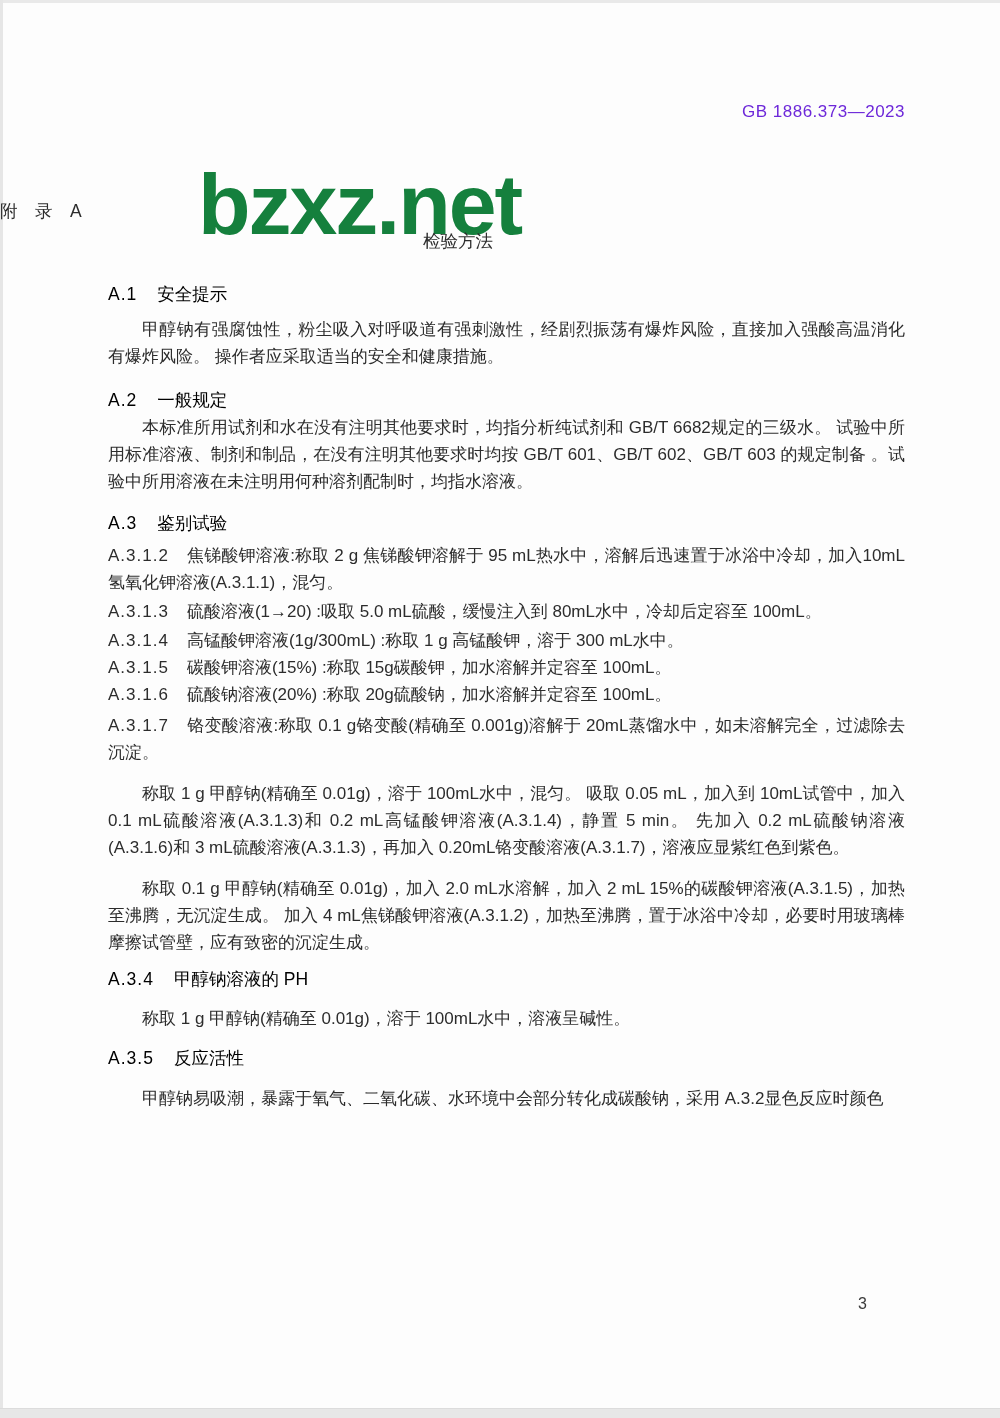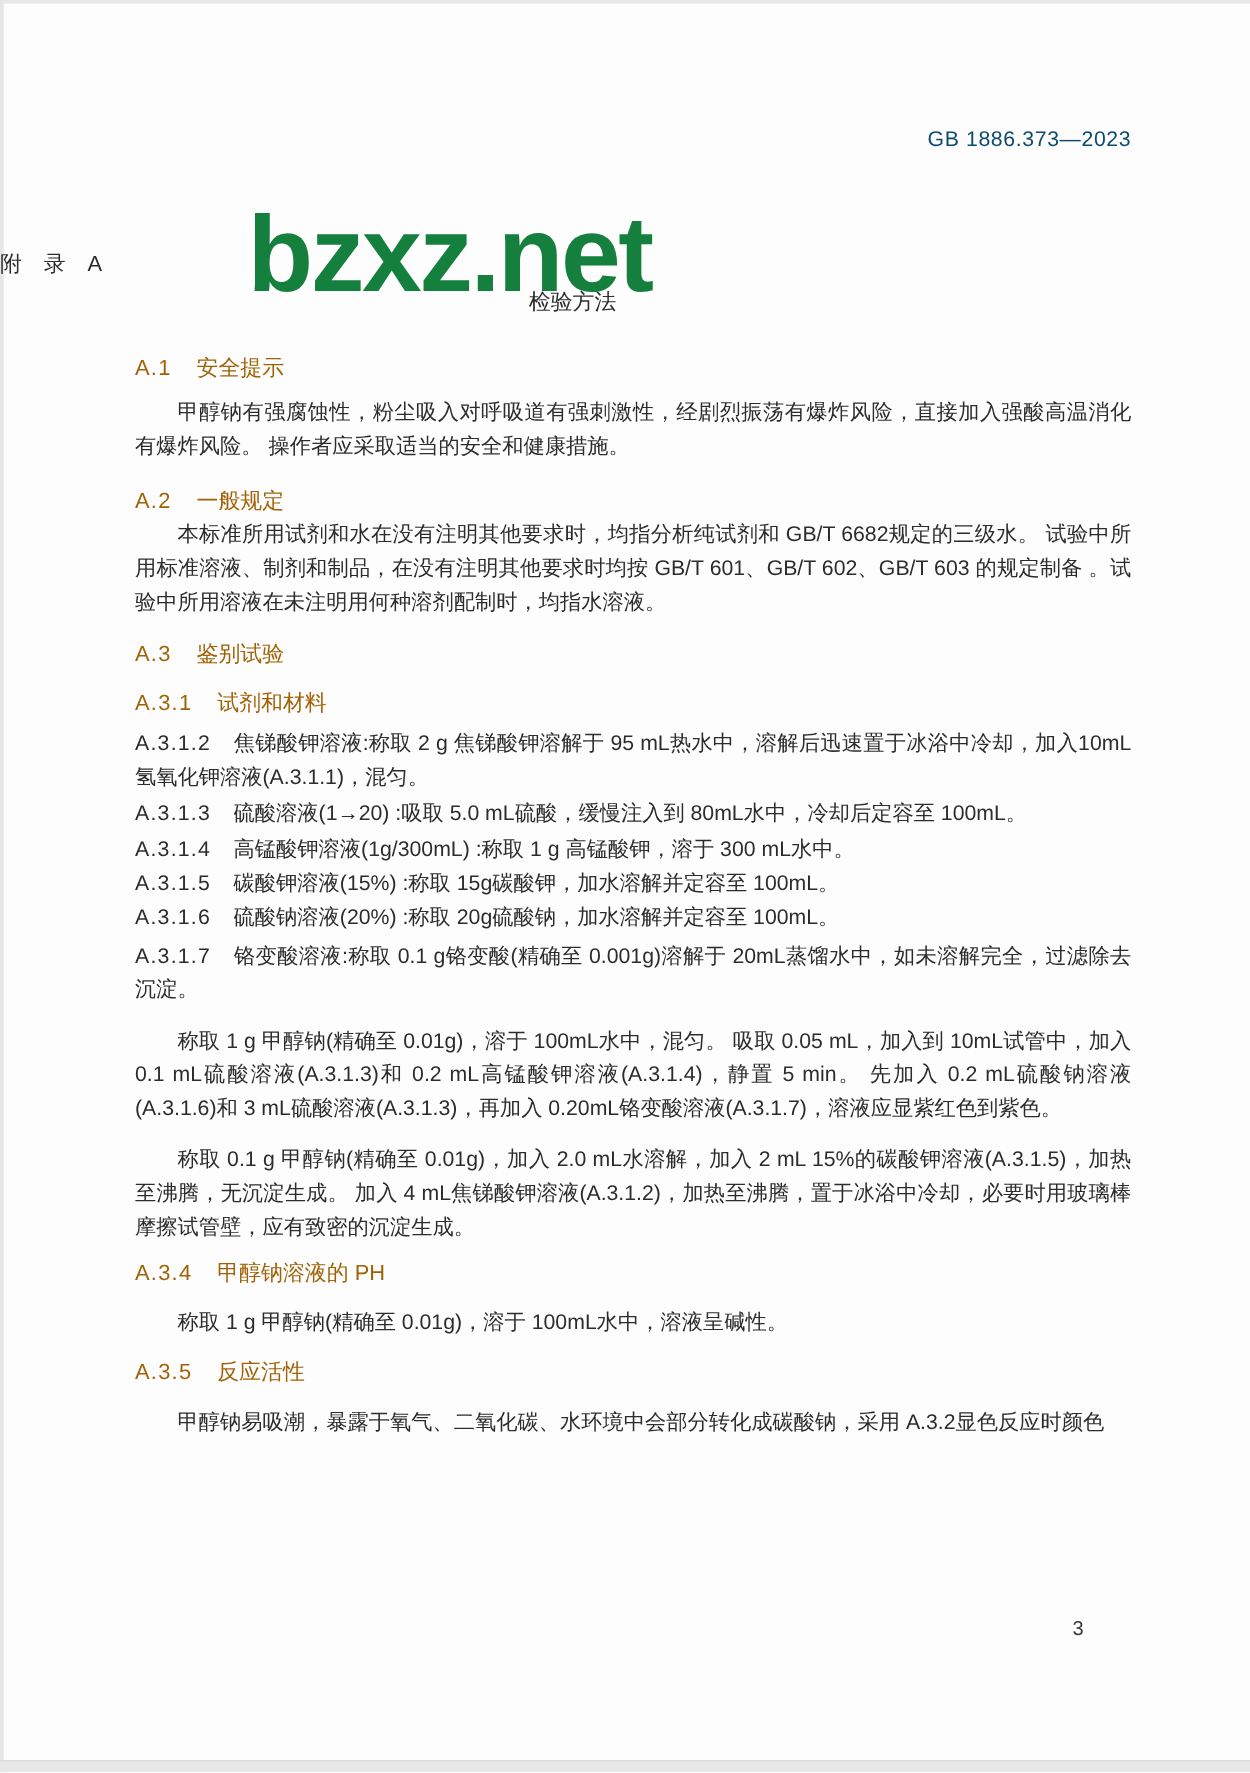--- a/index.html
+++ b/index.html
@@ -27,21 +27,21 @@
     position: absolute; left: 0; bottom: 0; width: 1000px; height: 10px;
     background: #e7e7e7;
     border-top: 1px solid #dcdcdc;
   }
   .doc-header {
     position: absolute;
     top: 102px;
     right: 95px;
     font-size: 17px;
     letter-spacing: 0.5px;
-    color: #0c4a6e;
+    color: #6d28d9;
   }
   .watermark {
     position: absolute;
     top: 118px;
     left: 198px;
     font-size: 86px;
     font-weight: 700;
     letter-spacing: -2px;
     color: #15803d;
     line-height: 1;
@@ -70,21 +70,21 @@
     top: 0;
     left: 108px;
     width: 797px;
     padding-top: 281px;
     font-size: 17px;
     line-height: 27px;
     color: #2c2c2c;
   }
   .heading {
     font-size: 17.5px;
-    color: #a16207;
+    color: #000000;
     white-space: nowrap;
   }
   .heading .num { margin-right: 20px; letter-spacing: 1px; }
   .para {
     text-align: justify;
     text-indent: 2em;
   }
   .clause {
     text-align: justify;
   }
@@ -113,21 +113,20 @@
   <div class="body-col">
 
     <div class="heading"><span class="num">A.1</span><span>安全提示</span></div>
     <p class="para" style="margin-top:8px">甲醇钠有强腐蚀性，粉尘吸入对呼吸道有强刺激性，经剧烈振荡有爆炸风险，直接加入强酸高温消化有爆炸风险。 操作者应采取适当的安全和健康措施。</p>
 
     <div class="heading" style="margin-top:17px"><span class="num">A.2</span><span>一般规定</span></div>
     <p class="para" style="margin-top:0">本标准所用试剂和水在没有注明其他要求时，均指分析纯试剂和 GB/T 6682规定的三级水。 试验中所用标准溶液、制剂和制品，在没有注明其他要求时均按 GB/T 601、GB/T 602、GB/T 603 的规定制备 。试验中所用溶液在未注明用何种溶剂配制时，均指水溶液。</p>
 
     <div class="heading" style="margin-top:15px"><span class="num">A.3</span><span>鉴别试验</span></div>
 
-    <div class="heading" style="margin-top:12px"><span class="num">A.3.1</span><span>试剂和材料</span></div>
 
     <p class="clause" style="margin-top:5px"><span class="num">A.3.1.2</span><span>焦锑酸钾溶液:称取 2 g 焦锑酸钾溶解于 95 mL热水中，溶解后迅速置于冰浴中冷却，加入10mL氢氧化钾溶液(A.3.1.1)，混匀。</span></p>
     <p class="clause" style="margin-top:2px"><span class="num">A.3.1.3</span><span>硫酸溶液(1→20) :吸取 5.0 mL硫酸，缓慢注入到 80mL水中，冷却后定容至 100mL。</span></p>
     <p class="clause" style="margin-top:2px"><span class="num">A.3.1.4</span><span>高锰酸钾溶液(1g/300mL) :称取 1 g 高锰酸钾，溶于 300 mL水中。</span></p>
     <p class="clause"><span class="num">A.3.1.5</span><span>碳酸钾溶液(15%) :称取 15g碳酸钾，加水溶解并定容至 100mL。</span></p>
     <p class="clause"><span class="num">A.3.1.6</span><span>硫酸钠溶液(20%) :称取 20g硫酸钠，加水溶解并定容至 100mL。</span></p>
     <p class="clause" style="margin-top:4px"><span class="num">A.3.1.7</span><span>铬变酸溶液:称取 0.1 g铬变酸(精确至 0.001g)溶解于 20mL蒸馏水中，如未溶解完全，过滤除去沉淀。</span></p>
 
     <p class="para" style="margin-top:14px">称取 1 g 甲醇钠(精确至 0.01g)，溶于 100mL水中，混匀。 吸取 0.05 mL，加入到 10mL试管中，加入 0.1 mL硫酸溶液(A.3.1.3)和 0.2 mL高锰酸钾溶液(A.3.1.4)，静置 5 min。 先加入 0.2 mL硫酸钠溶液(A.3.1.6)和 3 mL硫酸溶液(A.3.1.3)，再加入 0.20mL铬变酸溶液(A.3.1.7)，溶液应显紫红色到紫色。</p>
 

